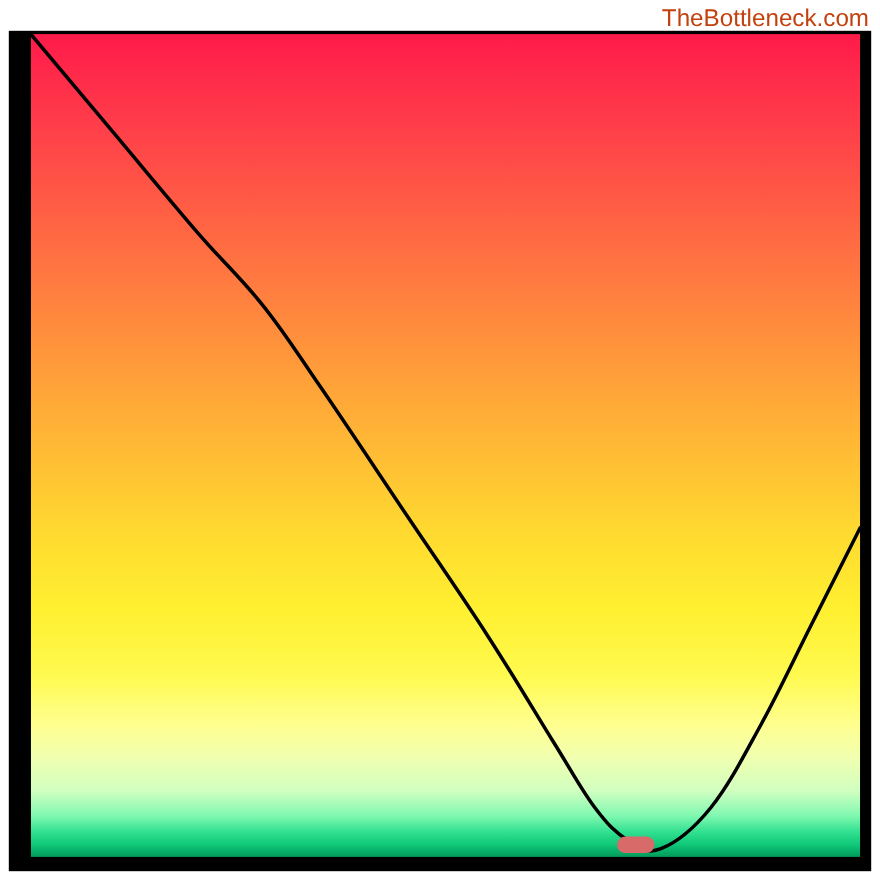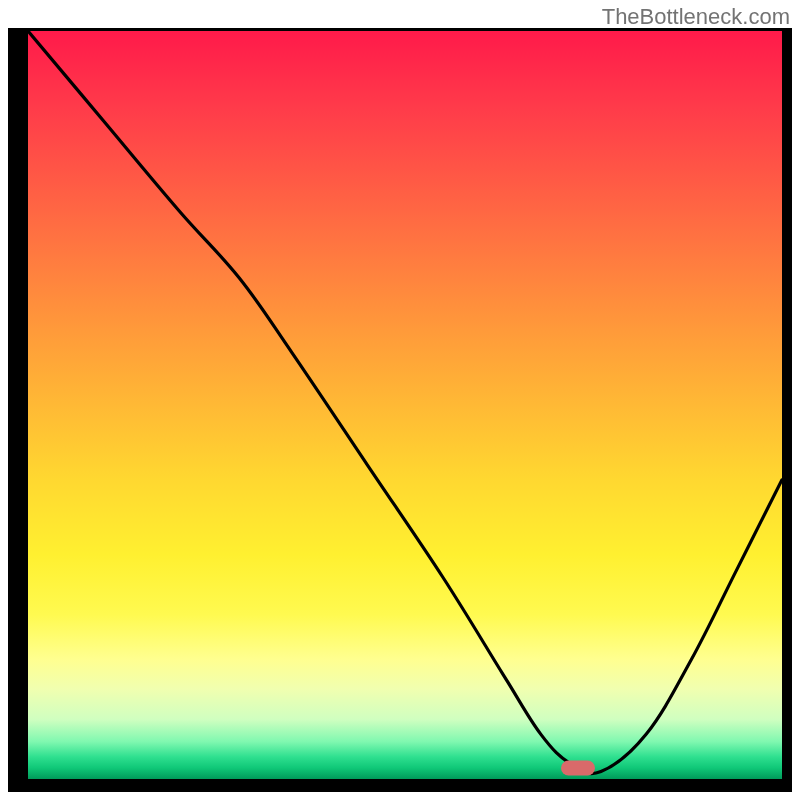--- a/index.html
+++ b/index.html
@@ -10,21 +10,21 @@
     height: 800px;
     overflow: hidden;
     position: relative;
     font-family: Arial, sans-serif;
   }
   .watermark {
     position: absolute;
     top: 4px;
     right: 10px;
     font-size: 22px;
-    color: #737373;
+    color: #c2410c;
     font-weight: normal;
     z-index: 10;
   }
   .frame {
     position: absolute;
     top: 28px;
     left: 8px;
     width: 784px;
     height: 764px;
     background: #000000;

